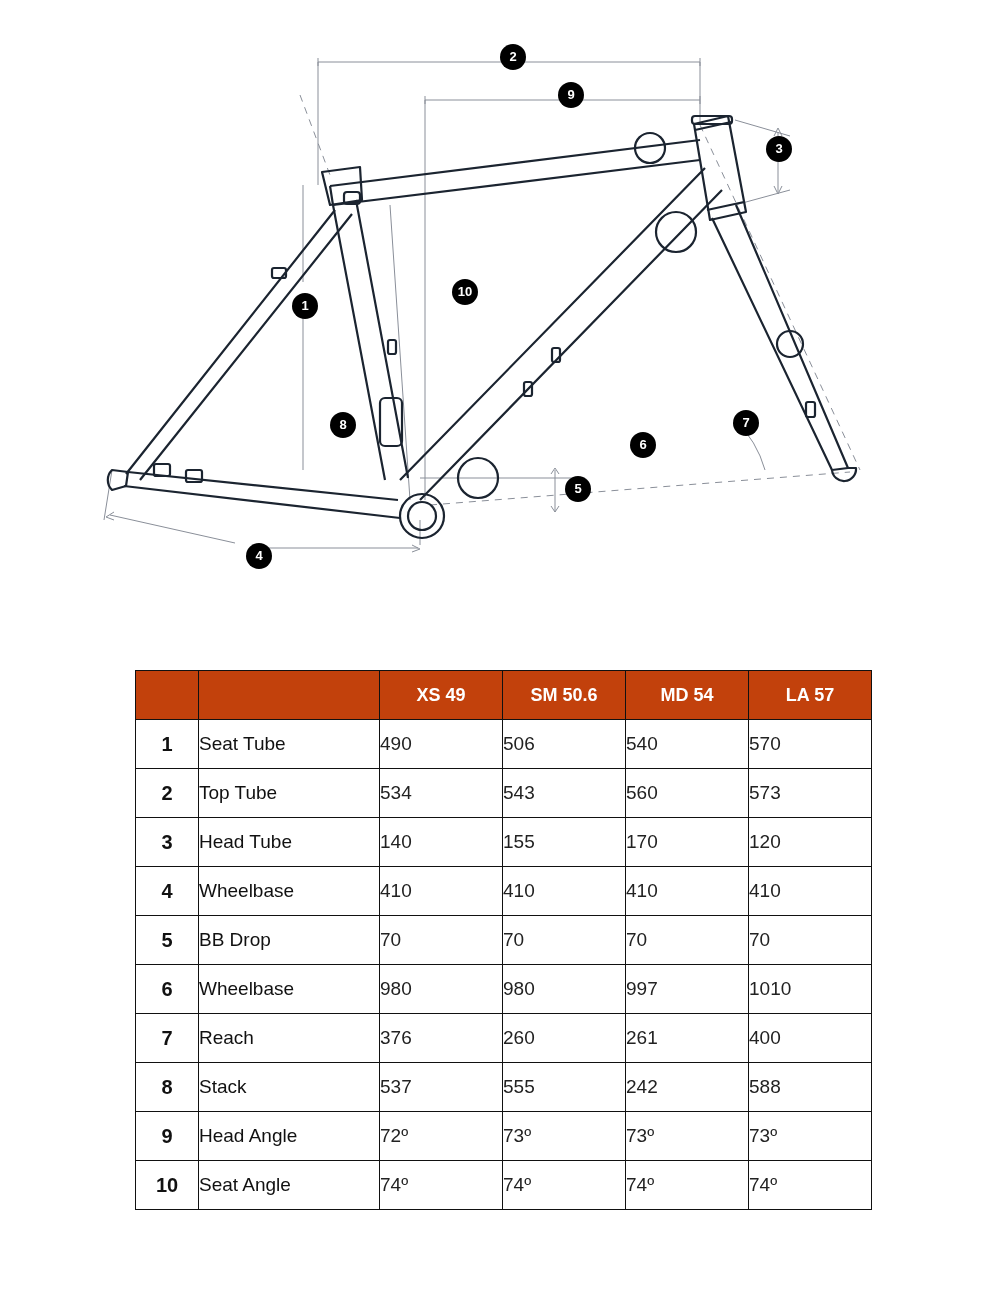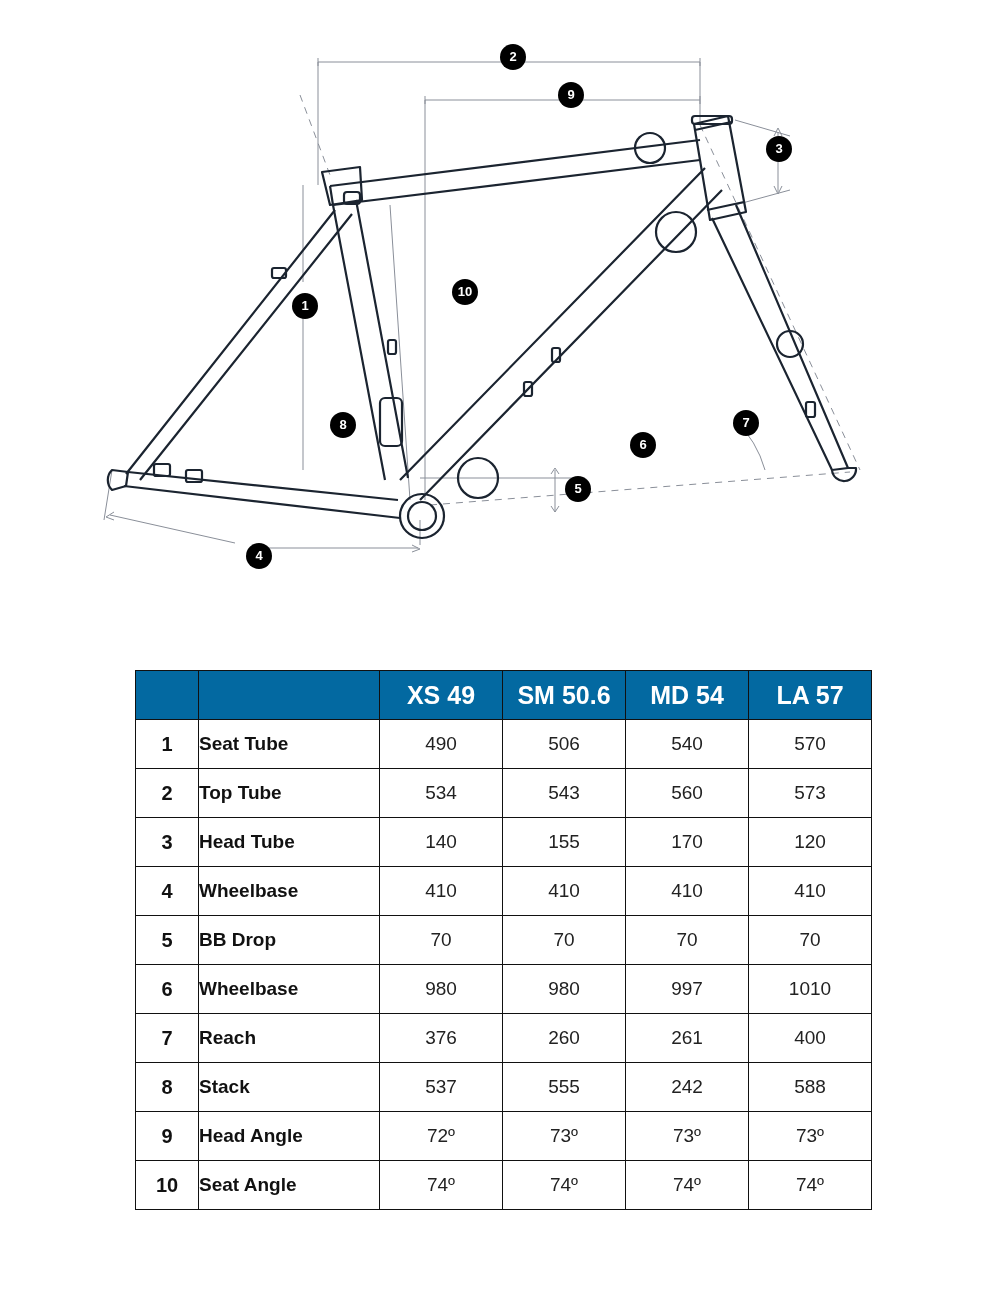--- a/index.html
+++ b/index.html
@@ -56,47 +56,46 @@
     width: 730px;
     table-layout: fixed;
   }
   table#geo-table th,
   table#geo-table td {
     border: 1px solid #111111;
     height: 48px;
     padding: 0;
   }
   thead th {
-    background: #0369a1;
+    background: #c2410c;
     color: #ffffff;
     border: 1px solid #000000;
-    font-size: 25px;
+    font-size: 18px;
     font-weight: 700;
     text-align: center;
   }
   thead th.hdr-num { width: 62px; }
   thead th.hdr-name { width: 180px; }
   thead th.hdr-size { width: 122px; }
 
   td.num {
     width: 62px;
     text-align: center;
     font-size: 20px;
     font-weight: 700;
   }
   td.name {
     width: 180px;
     text-align: left;
     padding-left: 14px;
     font-size: 19px;
-    font-weight: 700;
+    font-weight: 400;
   }
   td.val {
     width: 122px;
-    text-align: center;
     font-size: 19px;
     font-weight: 400;
     color: #222222;
     margin-top: 11px;
   }
 </style>
 </head>
 <body>
 
 <div id="diagram-area">

